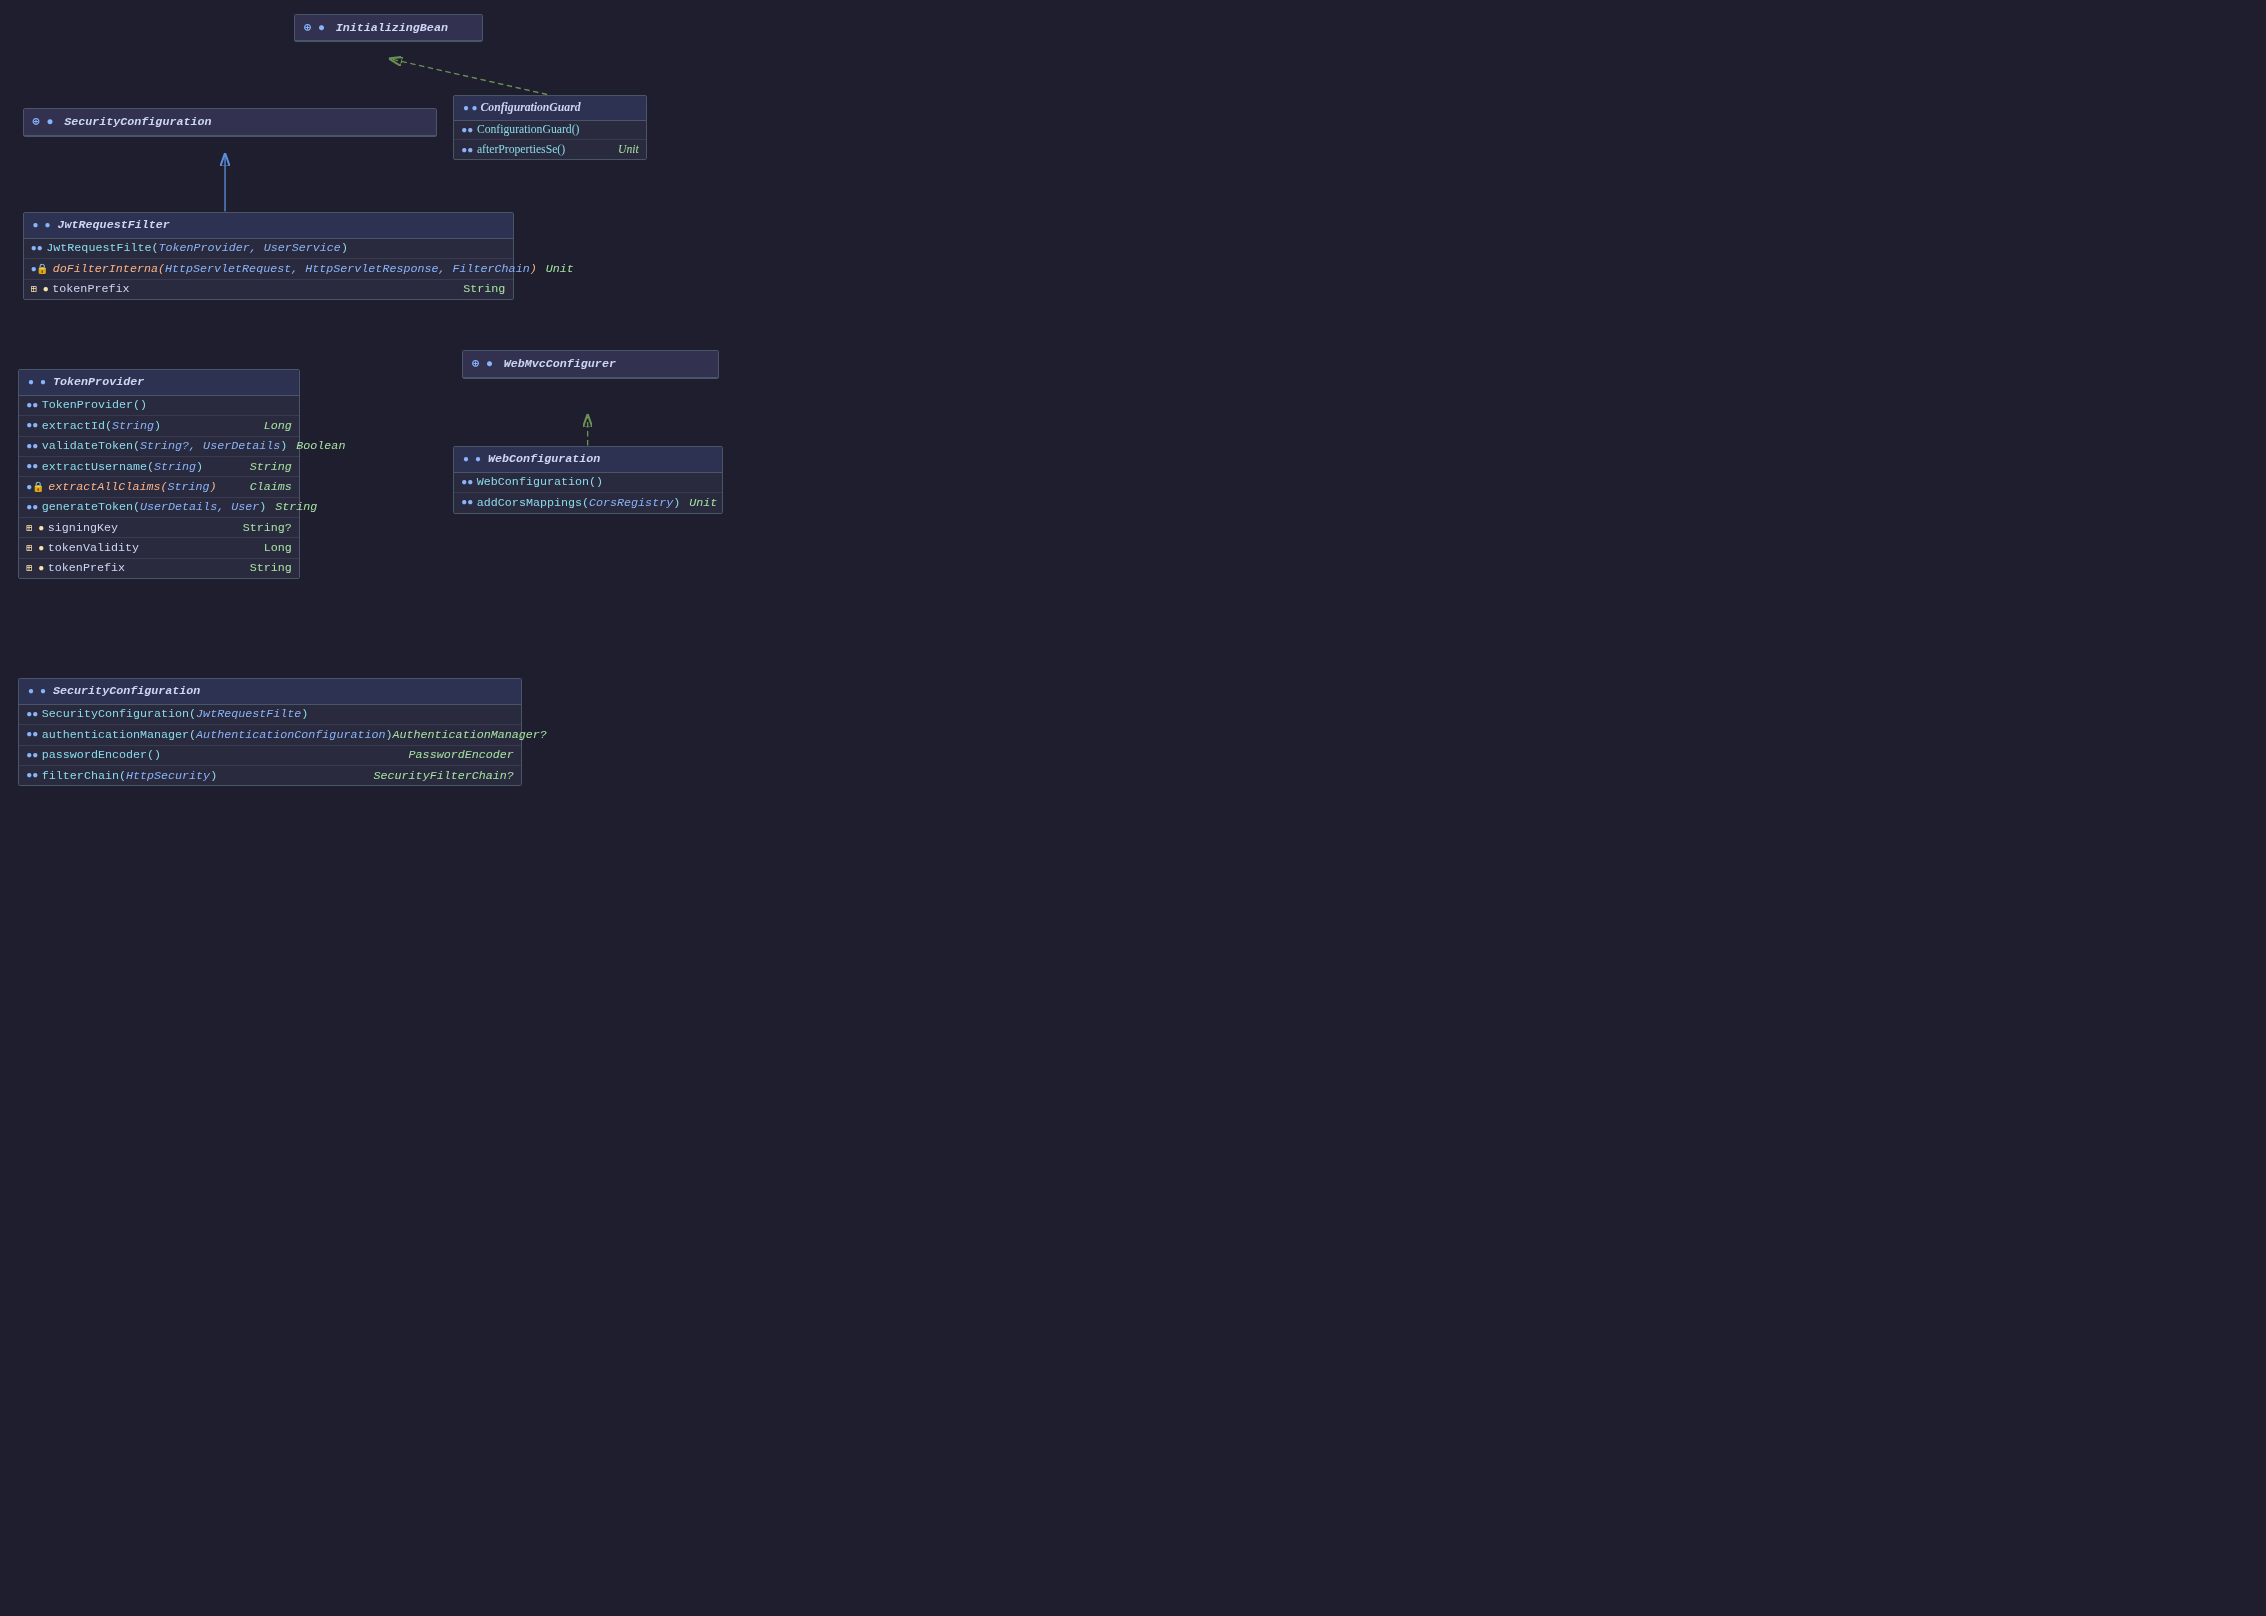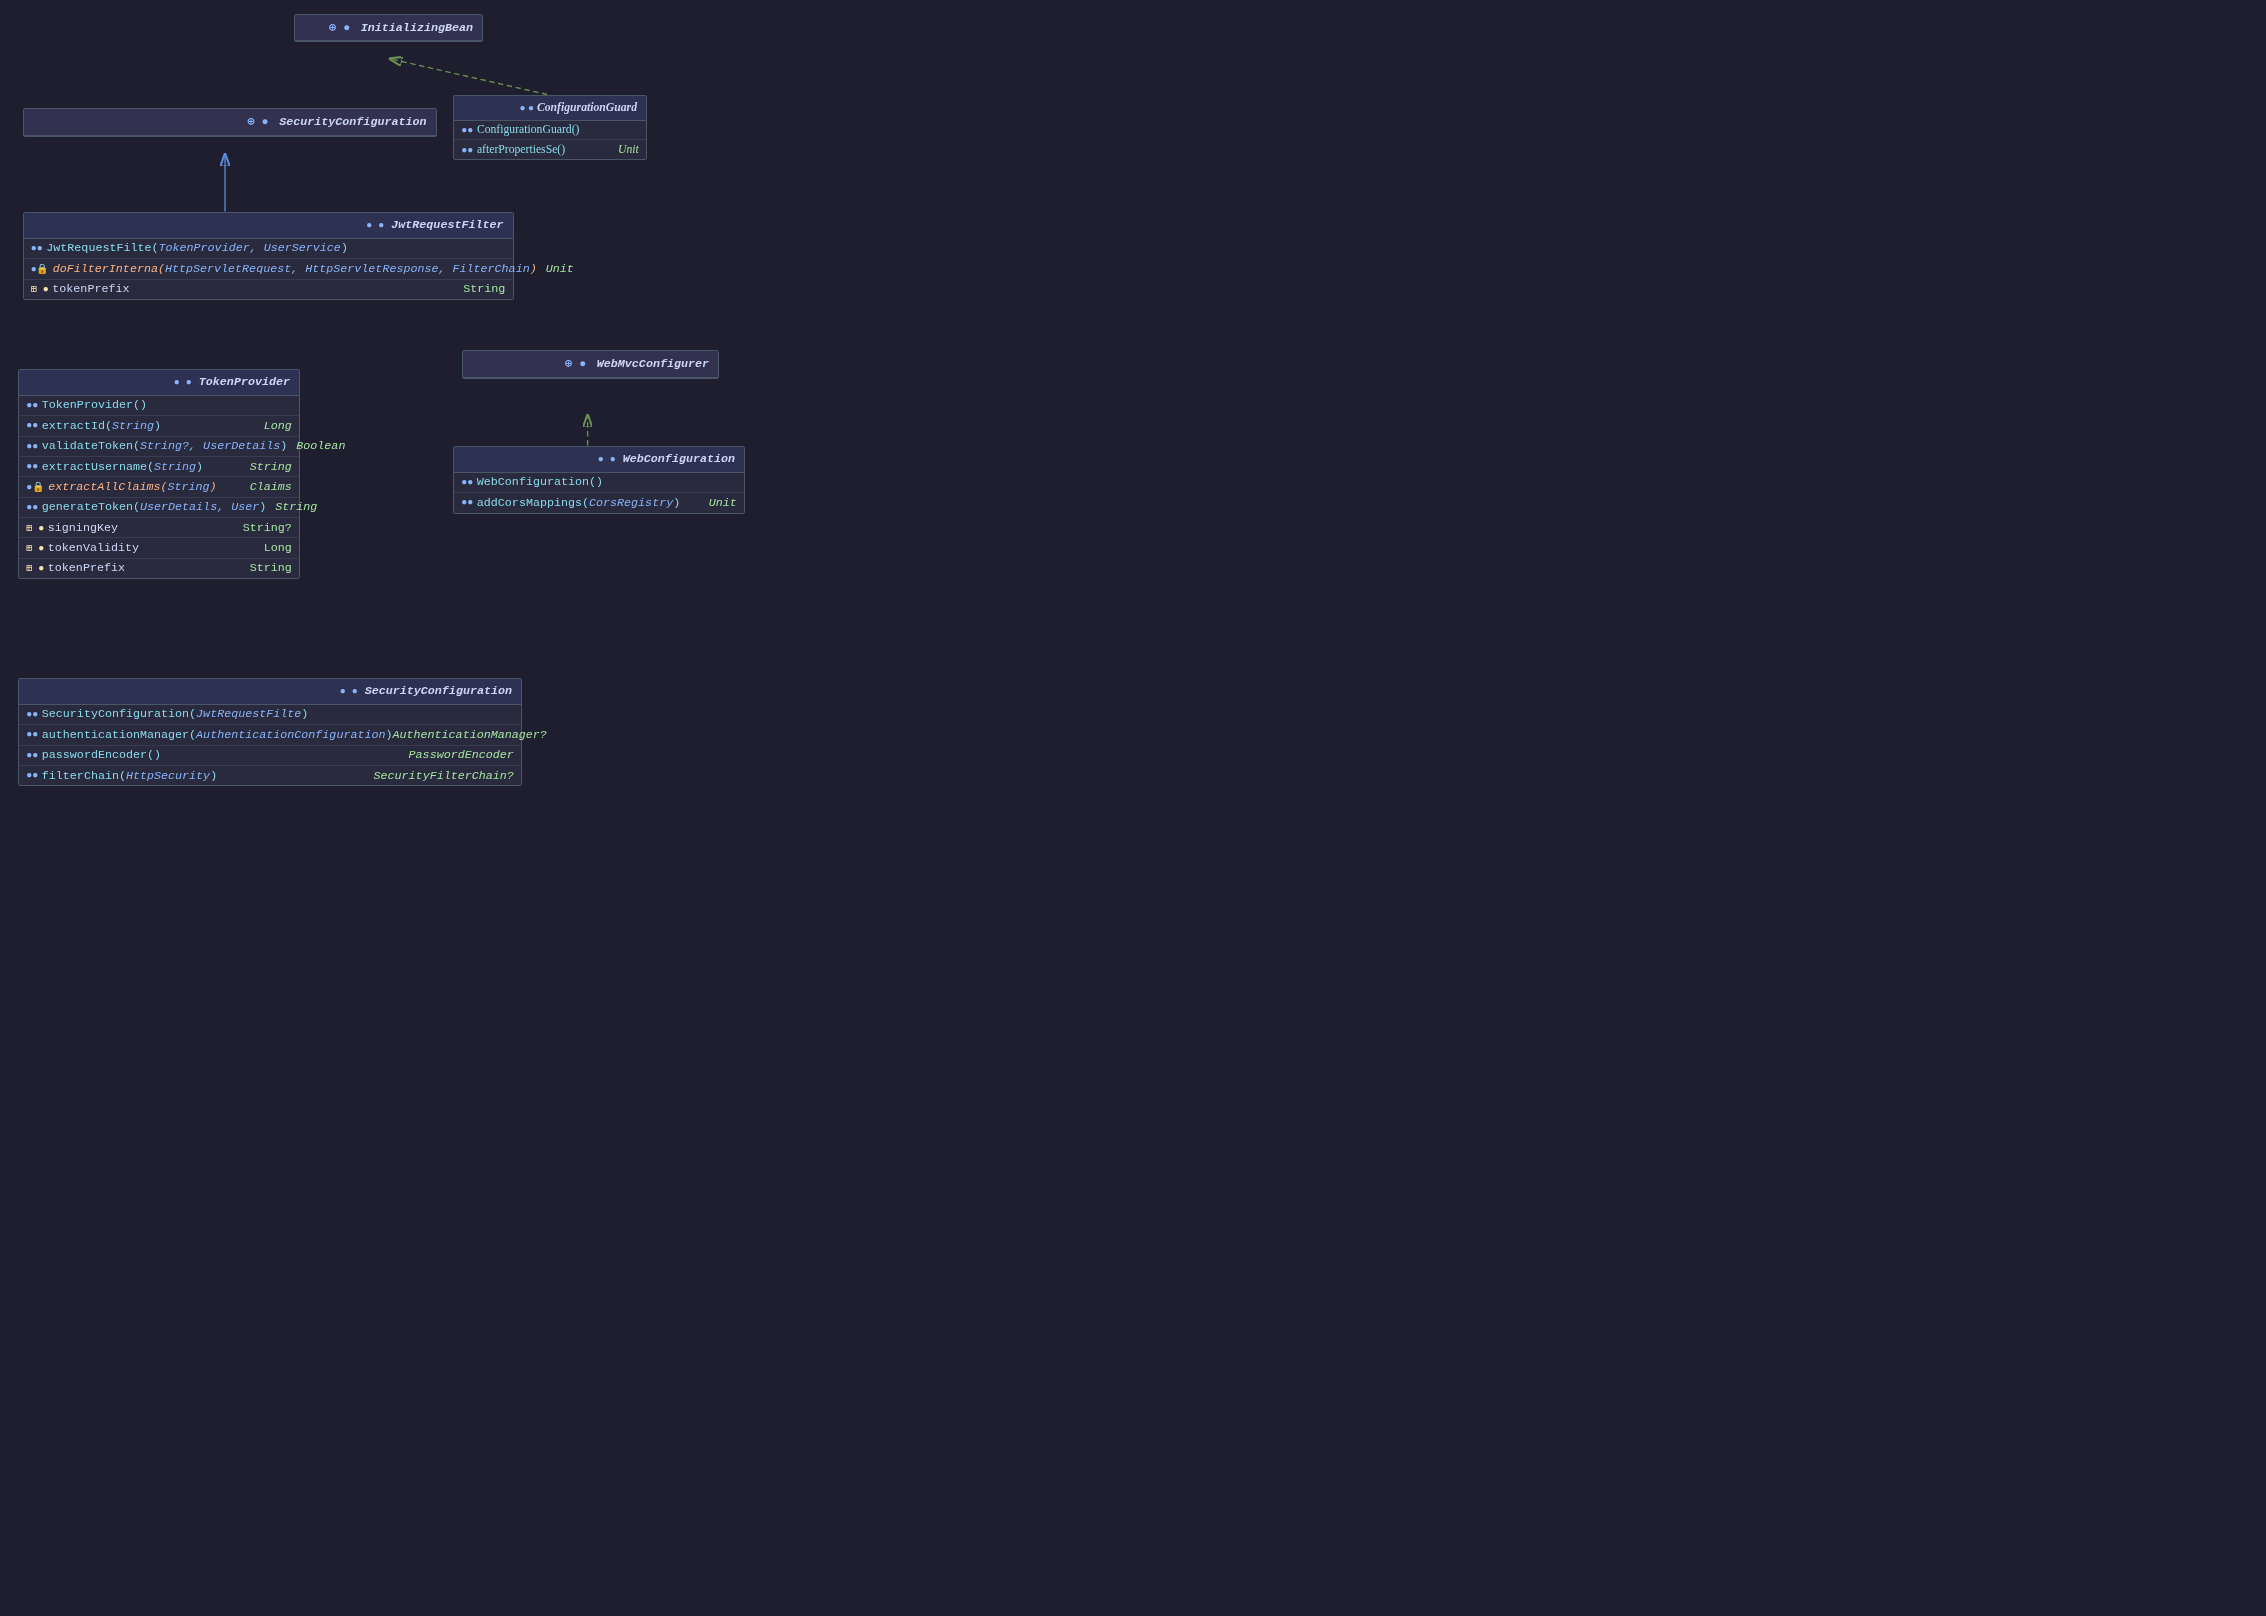--- a/index.html
+++ b/index.html
@@ -25,21 +25,21 @@
       border: 0.9px solid #4a5568;
       background-color: #2a2a3e;
       border-radius: 1.8px;
     }
 
     .uml-box.interface {
       background-color: #2a2d3e;
     }
 
     .uml-header {
-      text-align: right;
+      text-align: left;
       padding: 5.4px 9px;
       background-color: #323250;
       border-bottom: 0.9px solid #4a5568;
       font-style: italic;
       font-weight: bold;
     }
 
     .uml-header.blue-header {
       background-color: #2d3252;
     }
@@ -259,21 +259,21 @@
     </div>
   </div>
 
   <div class="uml-box interface" style="left:462px; top:350px; width:257px;">
     <div class="uml-header">
       <span class="icon">⊕ ●</span>
       <span class="class-name"> WebMvcConfigurer</span>
     </div>
   </div>
 
-  <div class="uml-box" style="left:453px; top:446px; width:292px;">
+  <div class="uml-box" style="left:453px; top:446px; width:270px;">
     <div class="uml-header blue-header">
       <span class="icon-blue">● ●</span>
       <span class="class-name"> WebConfiguration</span>
     </div>
     <div class="uml-row">
       <div class="left">
         <span class="icon-blue">●●</span>
         <span class="method-name"> WebConfiguration()</span>
       </div>
     </div>

